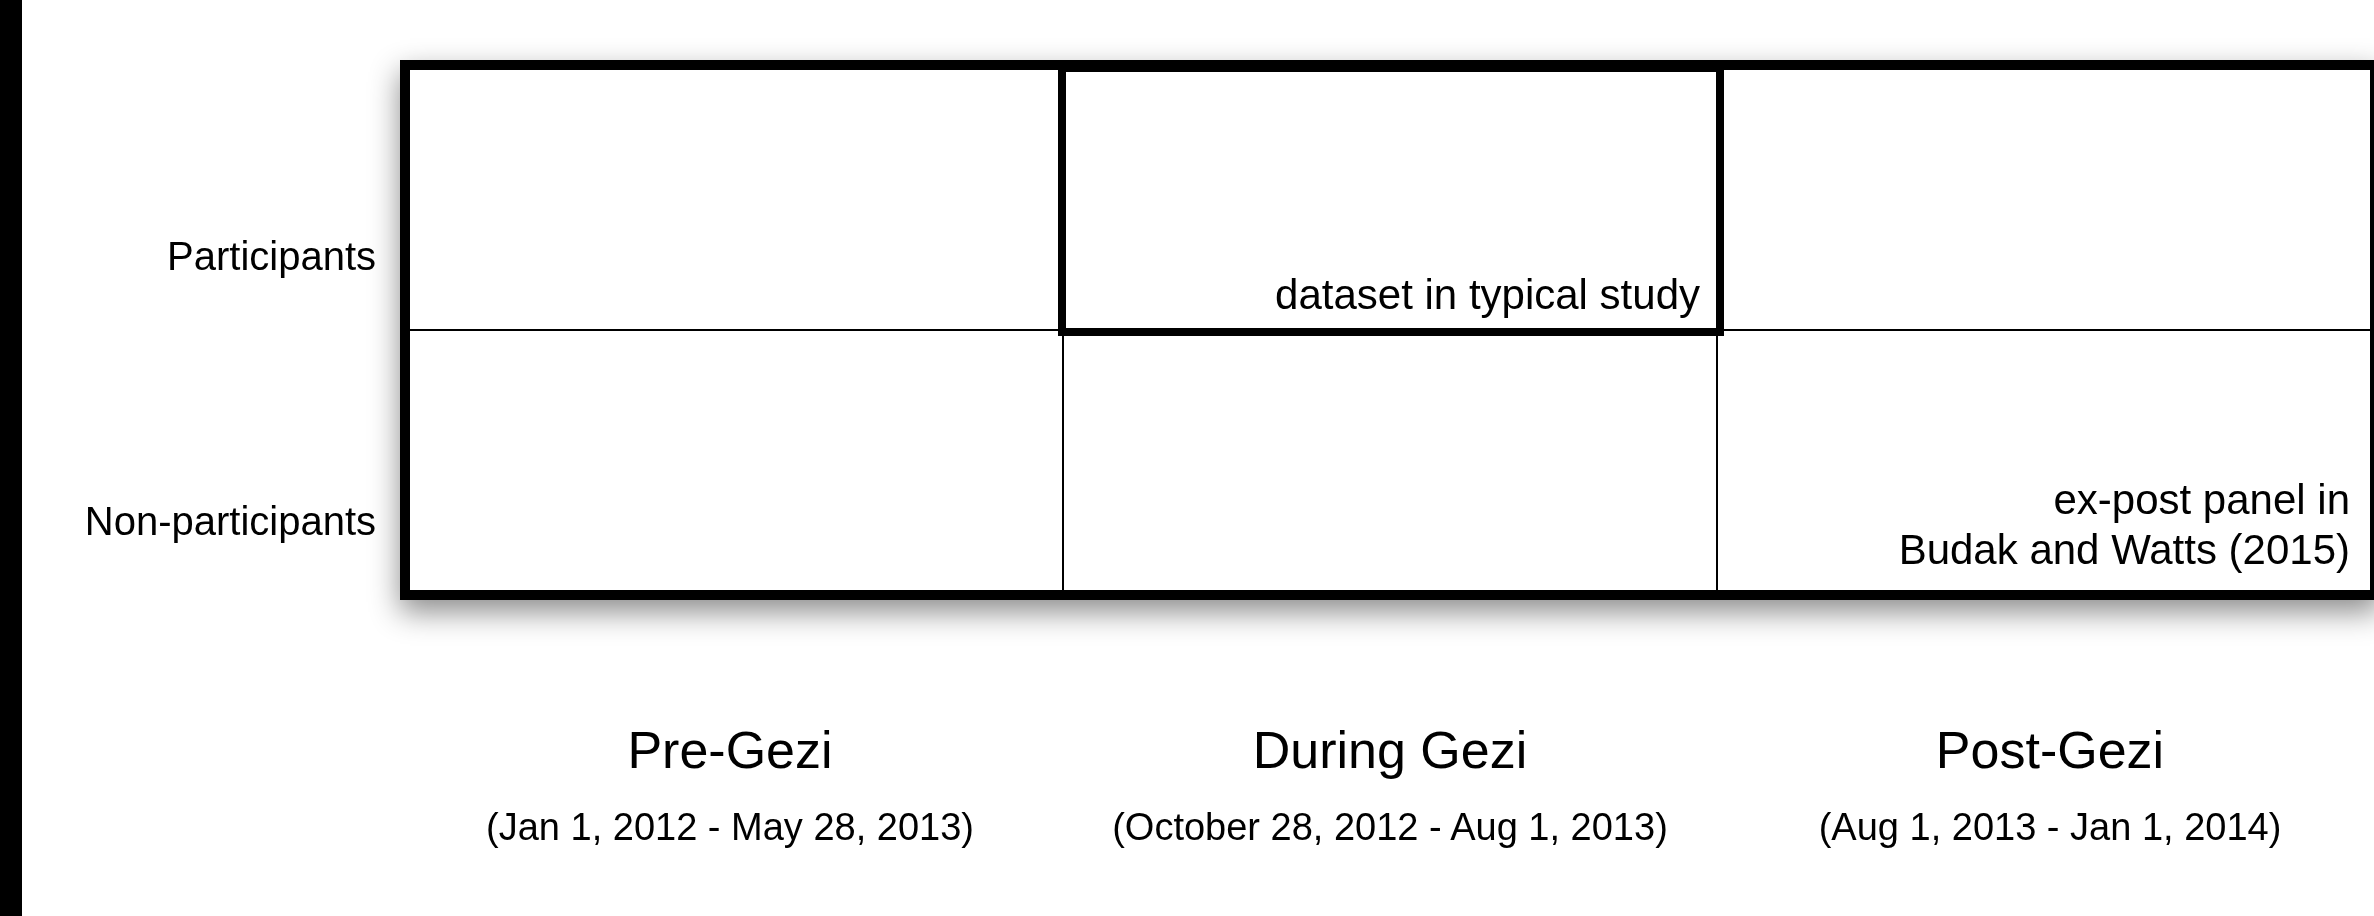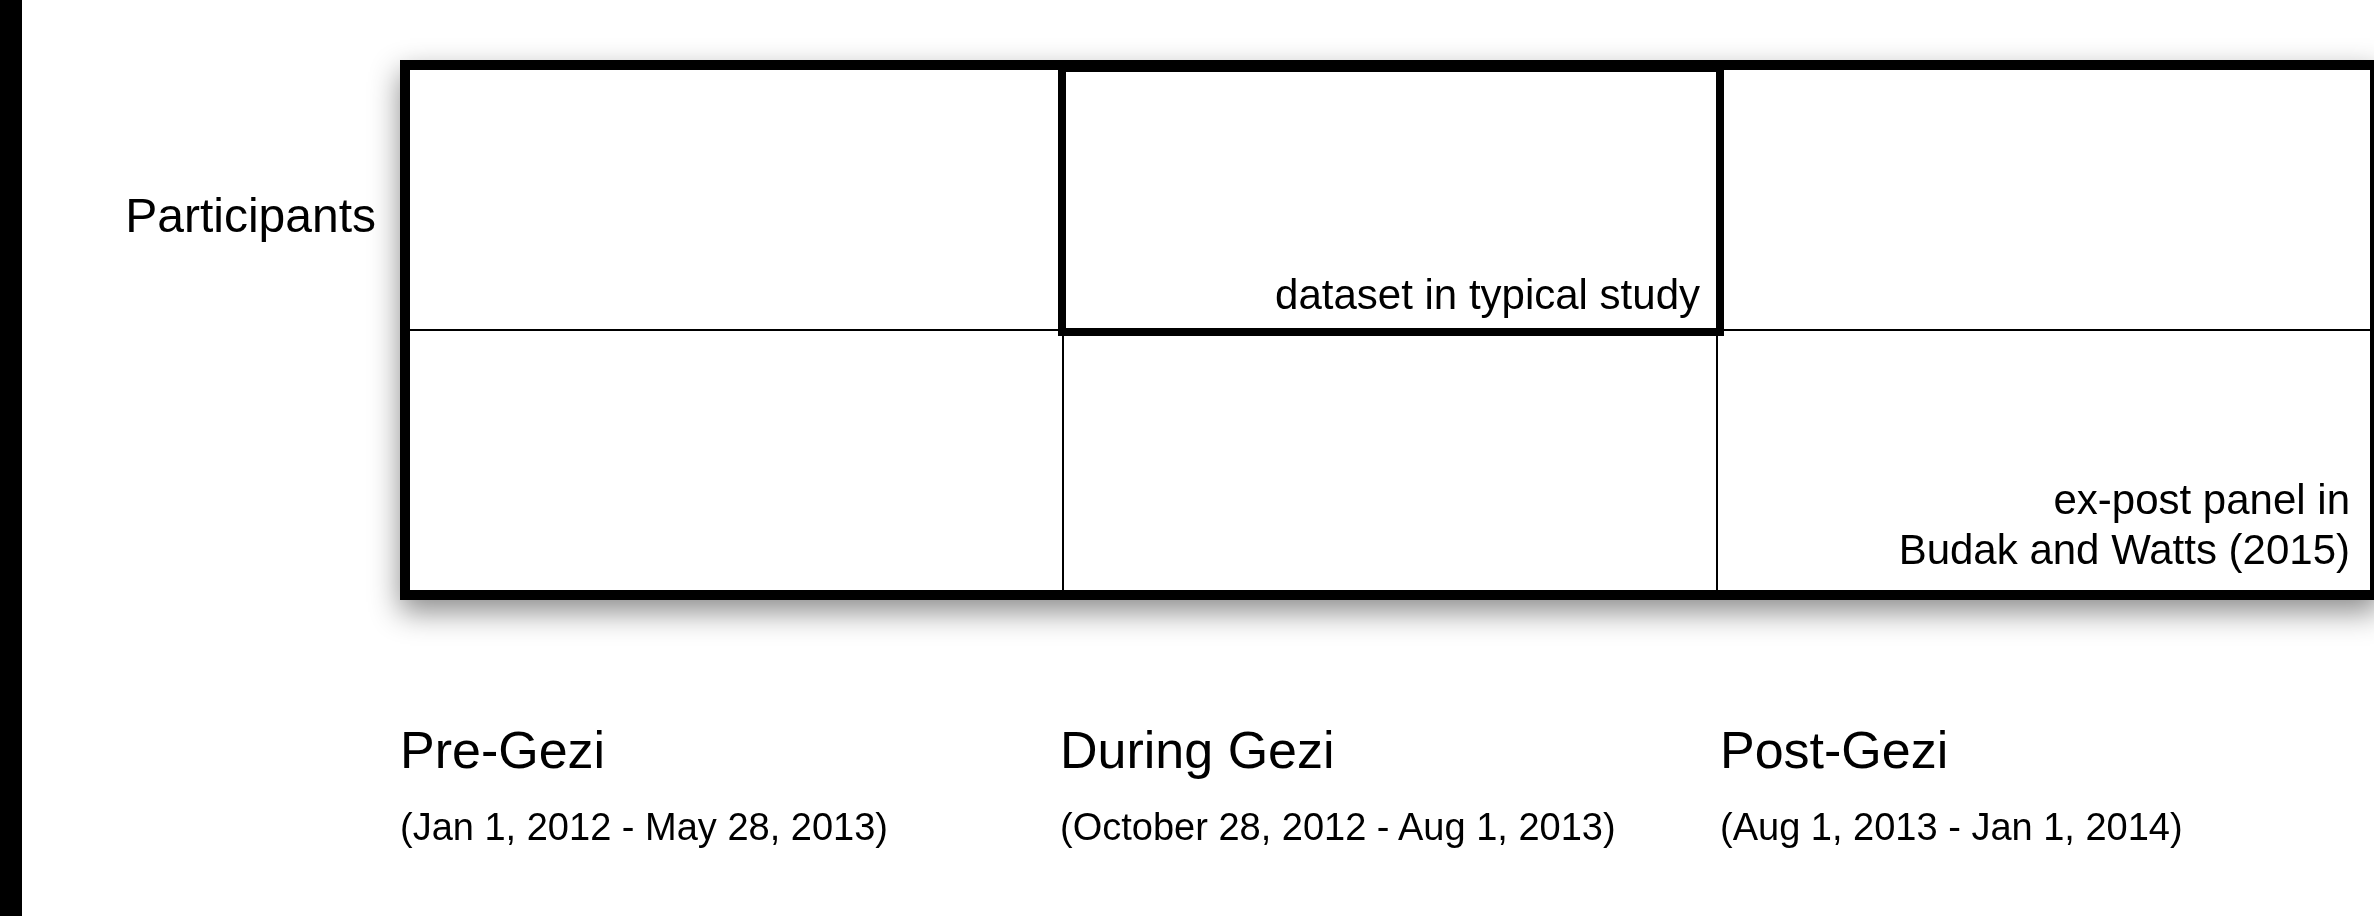--- a/index.html
+++ b/index.html
@@ -23,22 +23,23 @@
     height: 916px;
     background: #000000;
   }
   .diagram-wrap {
     position: absolute;
     left: 60px;
     top: 60px;
     width: 2280px;
   }
   .row-label {
-    font-size: 48px;
+    font-size: 40px;
     line-height: 1.1;
+    margin-top: 44px;
   }
   .grid {
     position: relative;
     width: 1980px;
     height: 540px;
     border: 10px solid #000000;
     background: #ffffff;
     box-shadow: 0 12px 28px rgba(0,0,0,0.45);
     box-sizing: border-box;
   }
@@ -76,20 +77,21 @@
   }
   .col-labels {
     position: absolute;
     left: 340px;
     top: 650px;
     width: 1980px;
     display: flex;
   }
   .col-label-wrap {
     flex: 1;
+    text-align: center;
   }
   .col-label {
     font-size: 52px;
     margin-top: 10px;
   }
   .col-sub {
     font-size: 38px;
     margin-top: 26px;
   }
   .row-labels-col {
@@ -111,20 +113,23 @@
 
 <div class="page">
 
   <div class="left-stripe"></div>
 
   <div class="diagram-wrap">
 
     <div class="row-labels-col">
       <div class="row-label-wrap" style="top:130px;">
         <div class="row-label">Participants</div>
+      </div>
+      <div class="row-label-wrap" style="top:395px;">
+        <div class="row-label">Non-participants</div>
       </div>
     </div>
 
     <div style="position:absolute; left:340px; top:0;">
       <div class="grid">
         <div class="grid-inner">
 
           <div class="hline" style="top:259px;"></div>
 
           <div class="vline" style="left:652px;"></div>

